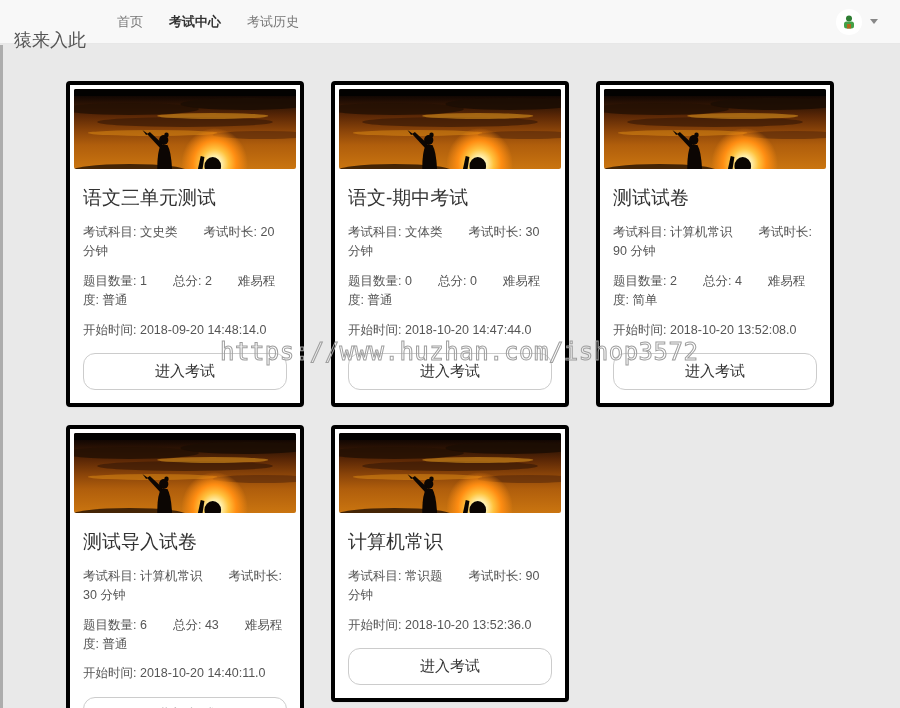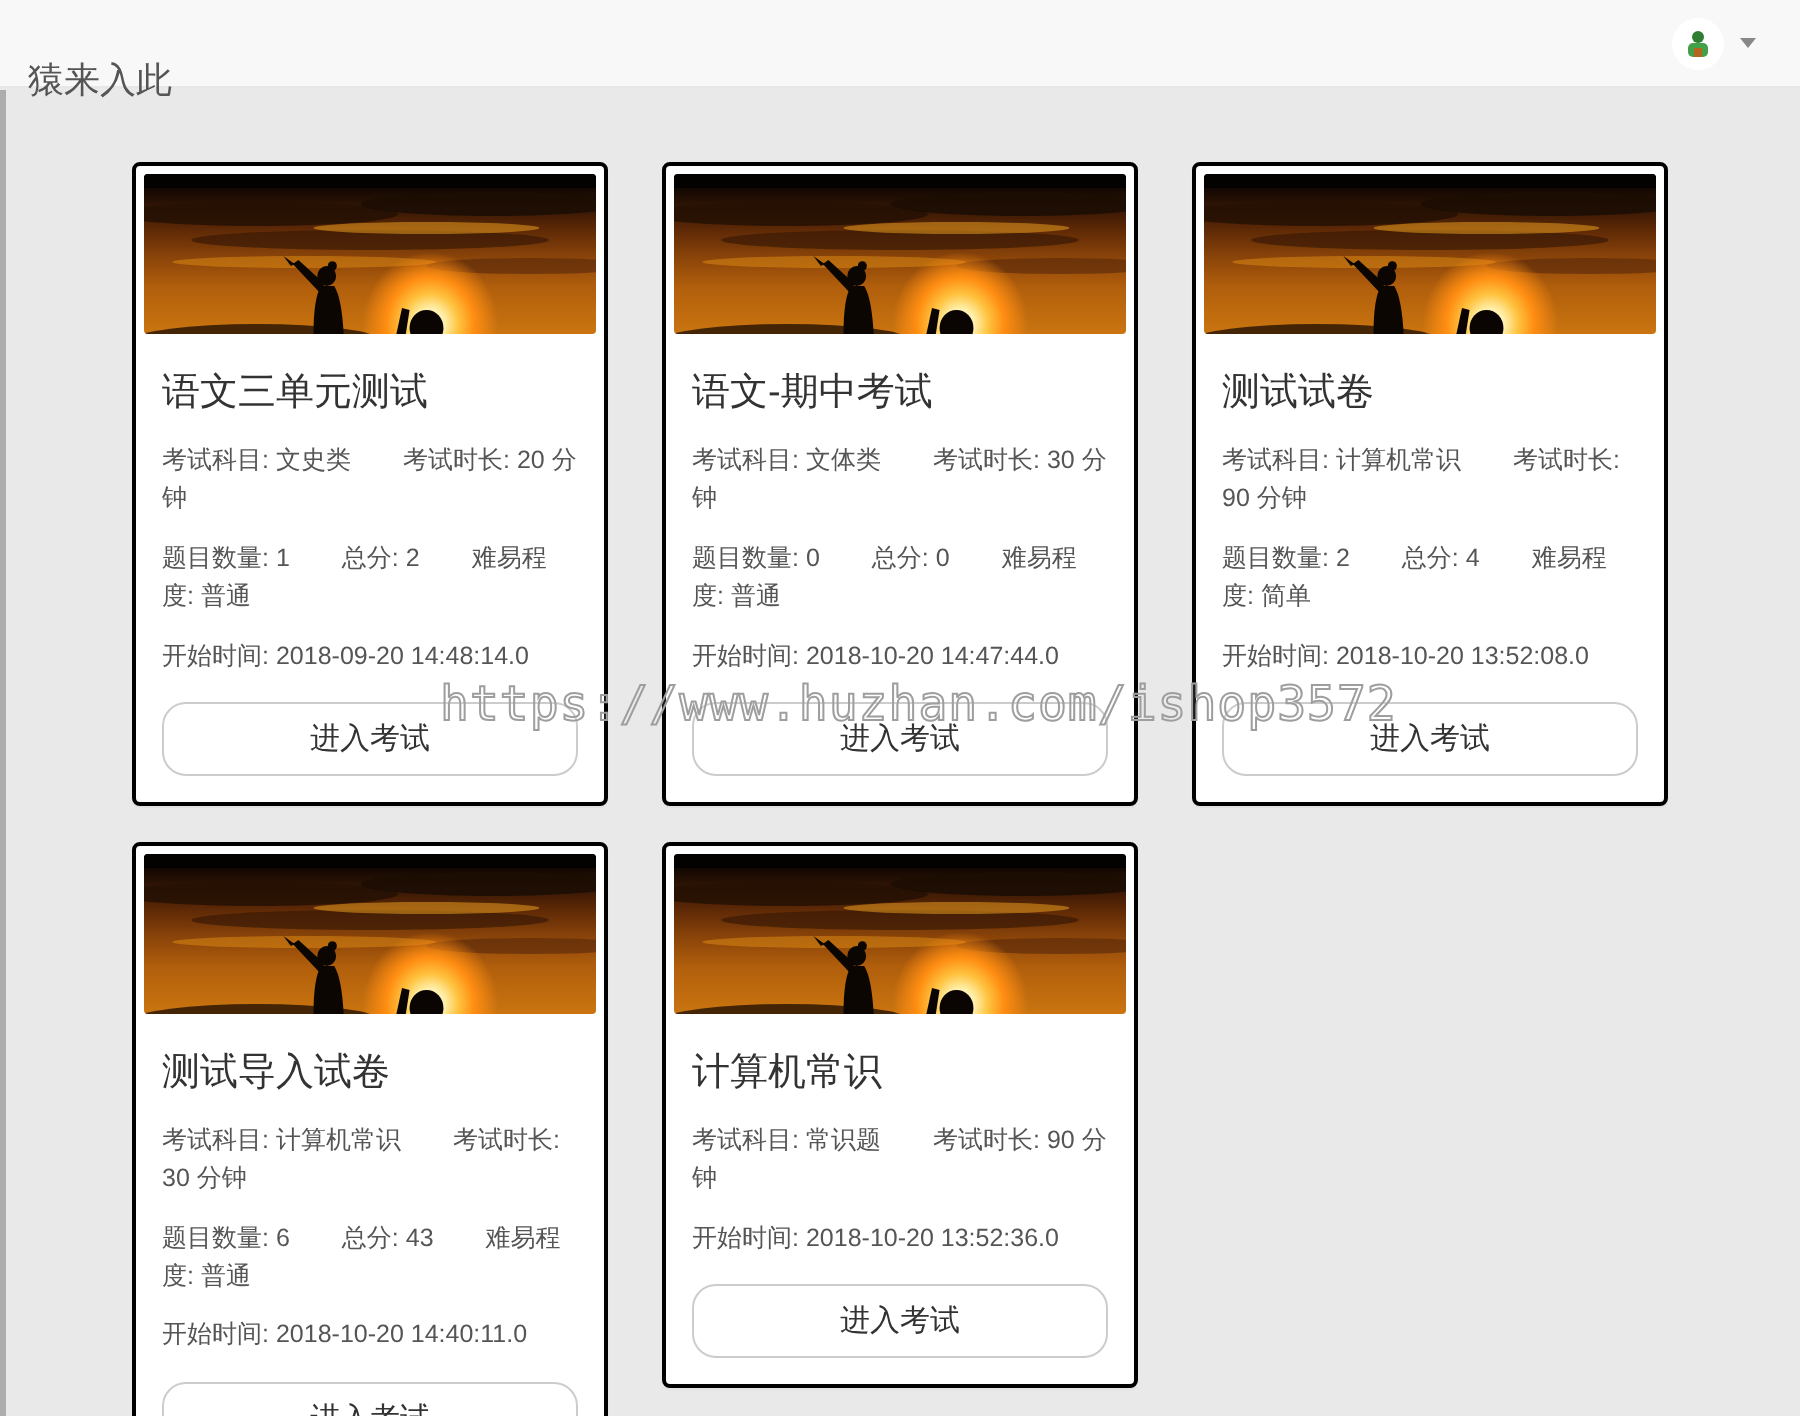--- a/index.html
+++ b/index.html
@@ -77,21 +77,21 @@
   }
   .grid {
     display: grid;
     grid-template-columns: repeat(3, 238px);
     column-gap: 27px;
     row-gap: 18px;
     align-items: start;
   }
   .card {
     background: #fff;
-    border: 2px solid #000000;
+    border: 4px solid #000000;
     border-radius: 4px;
     padding: 4px;
     box-shadow: 0 1px 1px rgba(0,0,0,0.04);
   }
   .thumb {
     height: 80px;
     border-radius: 2px;
     overflow: hidden;
   }
   .thumb svg { display: block; width: 100%; height: 100%; }
@@ -159,20 +159,25 @@
       <stop offset="22%" stop-color="#ffeea6"></stop>
       <stop offset="42%" stop-color="#ffc23e"></stop>
       <stop offset="65%" stop-color="#ff8d12"></stop>
       <stop offset="100%" stop-color="#ff8d12" stop-opacity="0"></stop>
     </radialGradient>
   </defs>
 </svg>
 
 <nav class="navbar">
   <a class="brand">猿来入此</a>
+  <div class="nav-links">
+    <a class="nav-link">首页</a>
+    <a class="nav-link active">考试中心</a>
+    <a class="nav-link">考试历史</a>
+  </div>
   <div class="nav-right">
     <span class="avatar-circle">
       <svg width="18" height="18" viewBox="0 0 18 18">
         <circle cx="9" cy="5.5" r="3" fill="#2e7d32"></circle>
         <rect x="4" y="8.5" width="10" height="7" rx="2.5" fill="#43a047"></rect>
         <rect x="7" y="11" width="4" height="4.5" fill="#b5651d"></rect>
       </svg>
     </span>
     <span class="caret"></span>
   </div>

